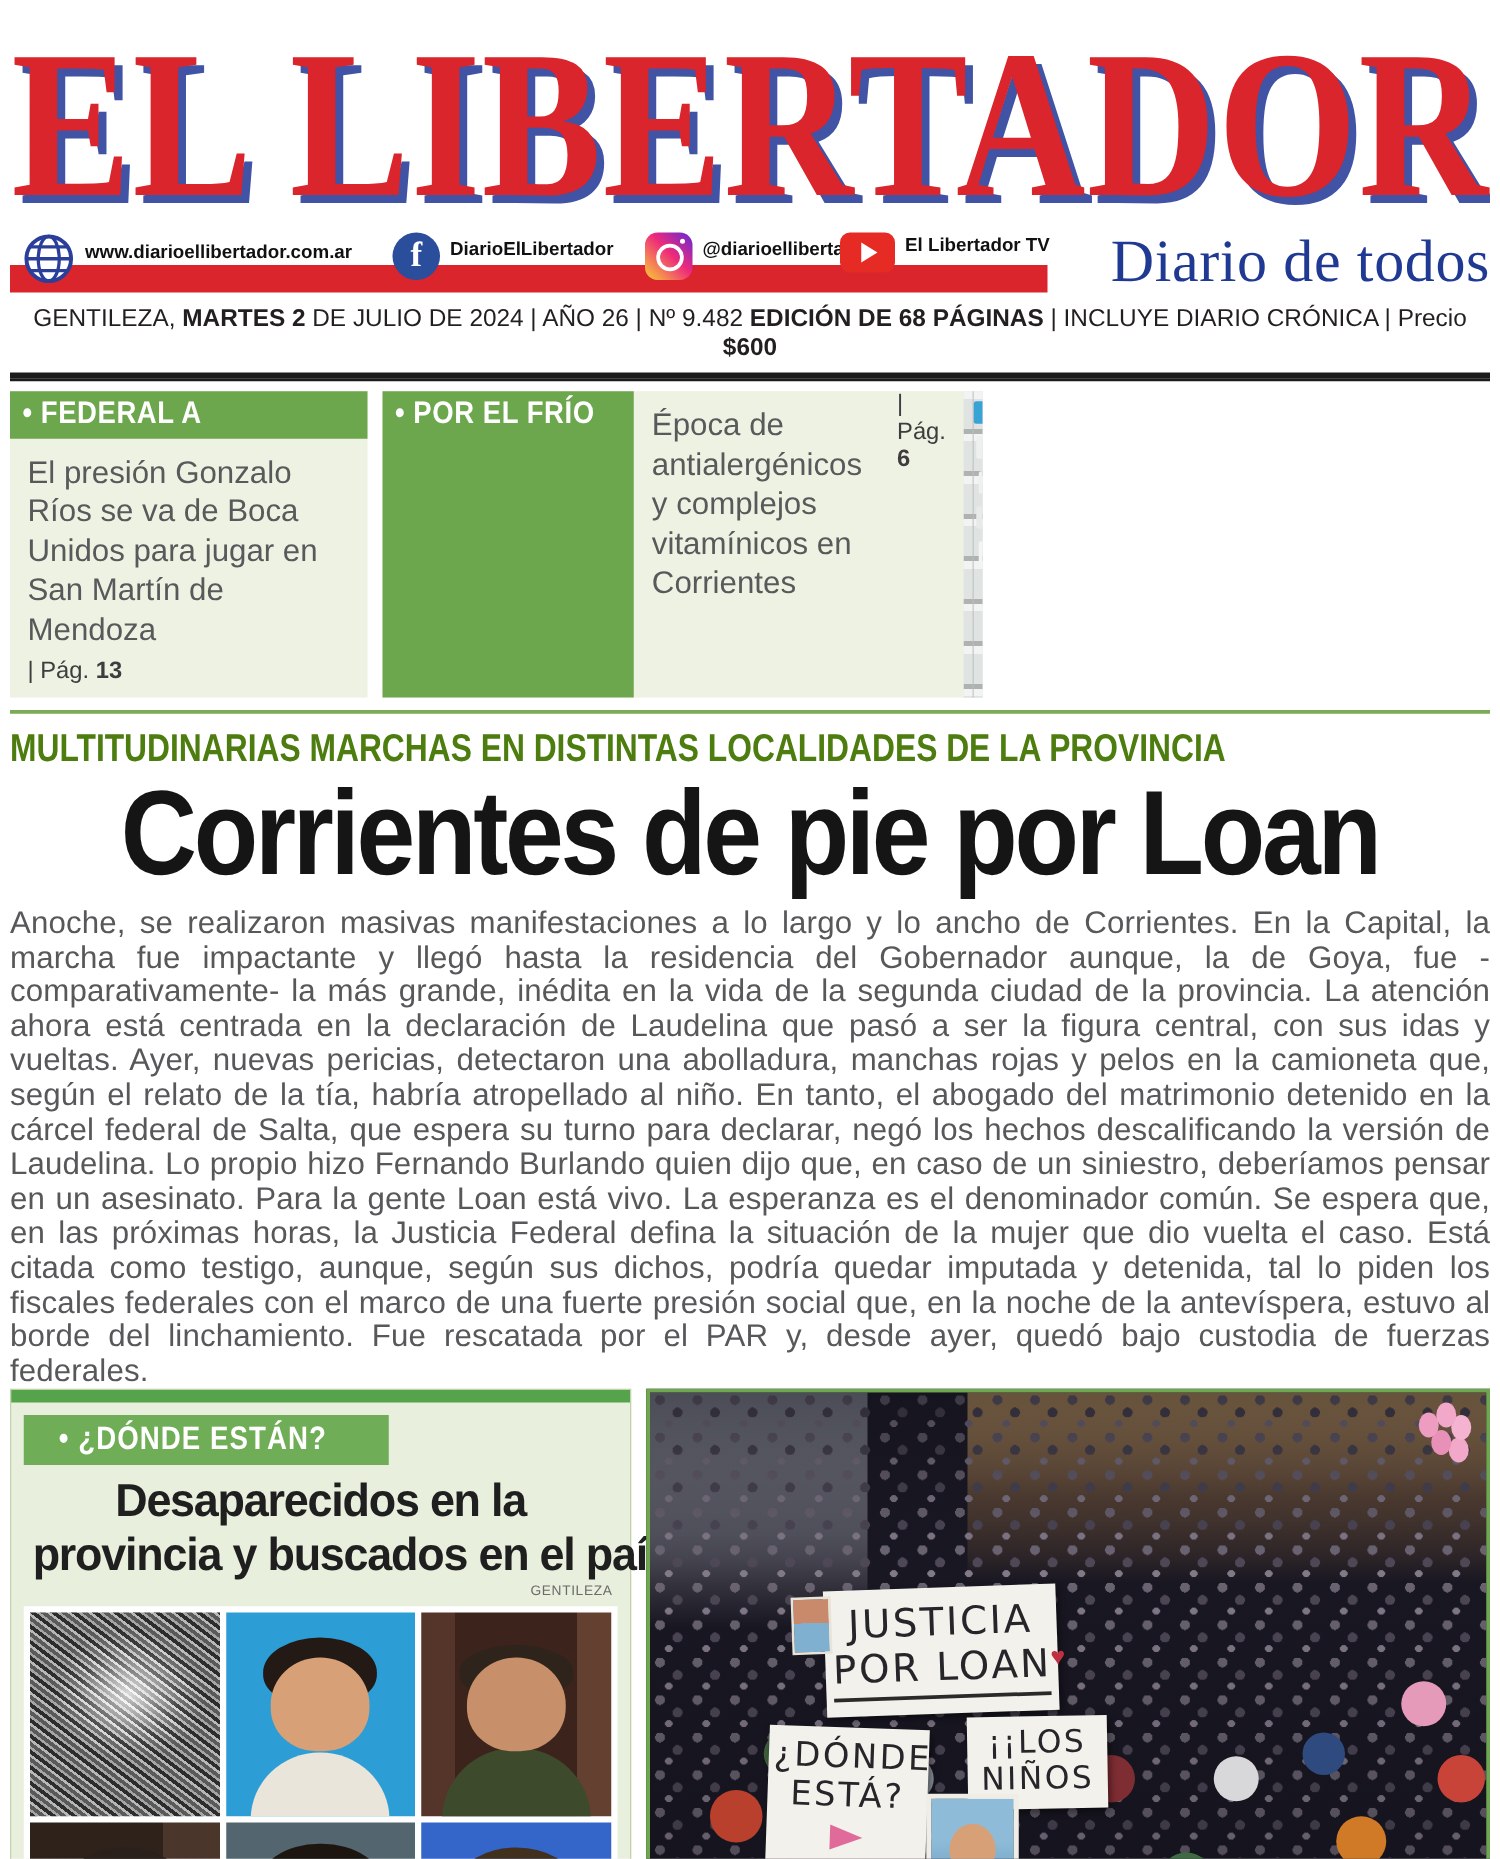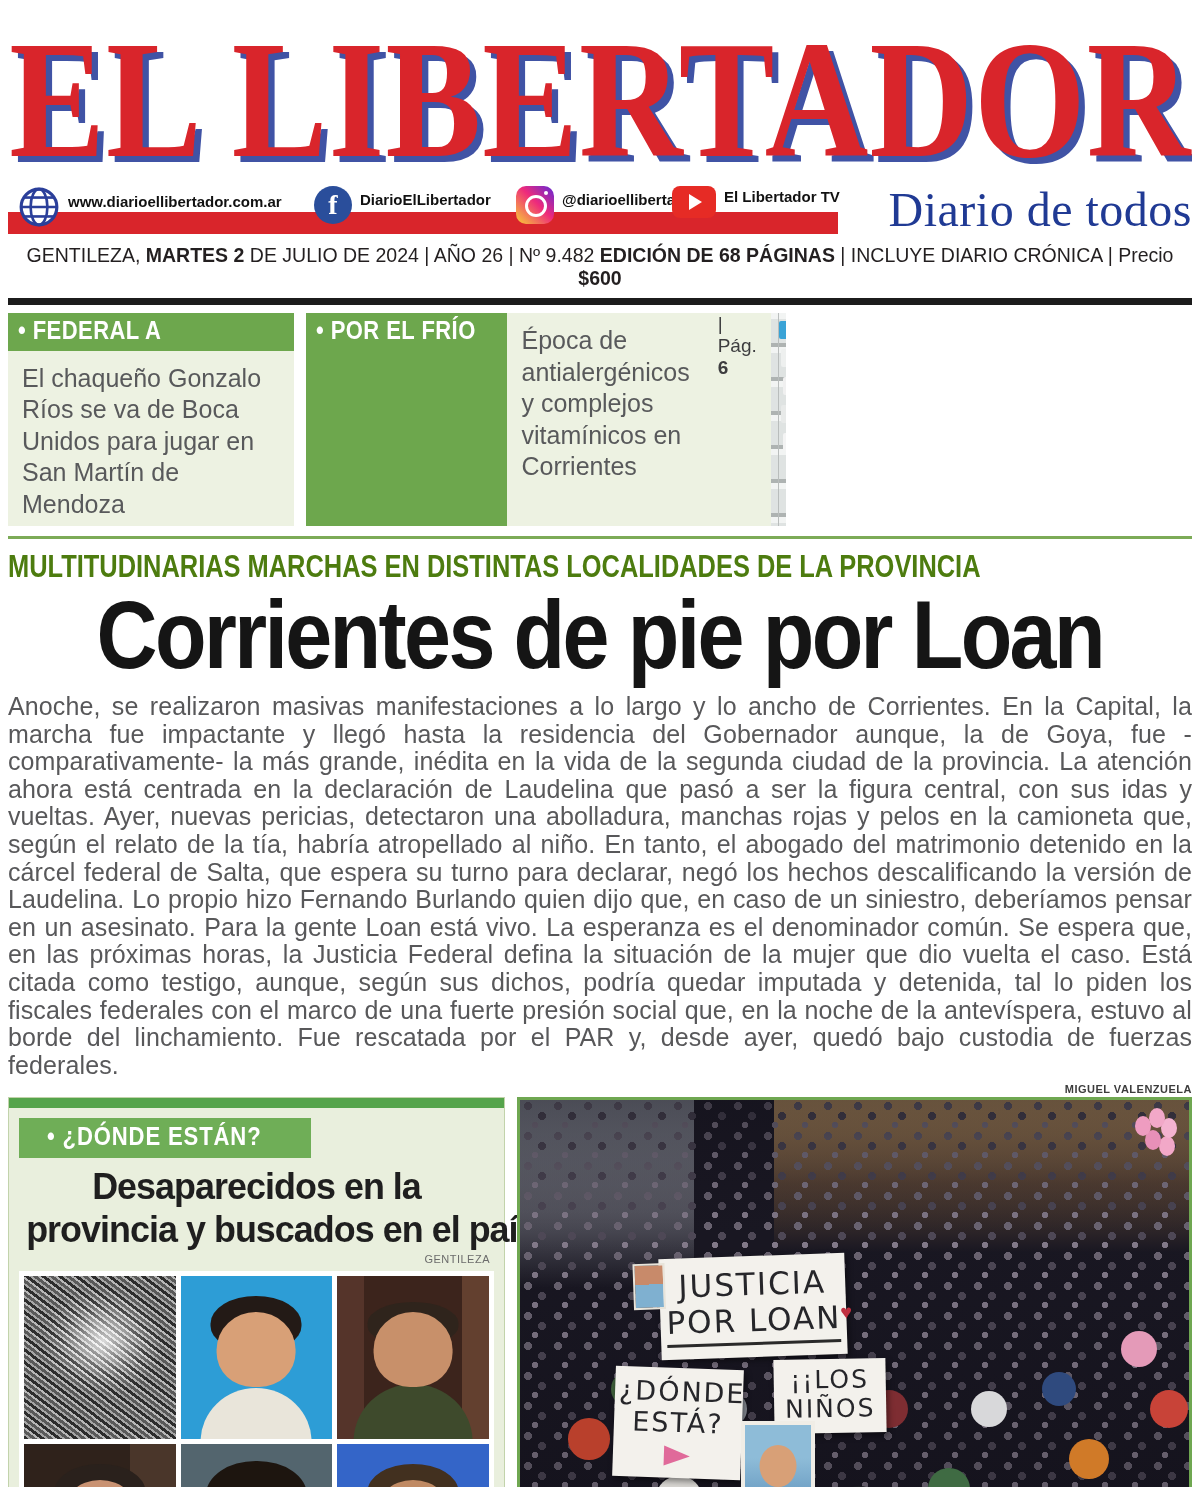--- a/index.html
+++ b/index.html
@@ -244,39 +244,39 @@
   </div>
 
   <div class="dateline">
     <span>GENTILEZA, </span><b>MARTES 2</b><span> DE JULIO DE 2024 | AÑO 26 | Nº 9.482 </span><b>EDICIÓN DE 68 PÁGINAS</b><span> | INCLUYE DIARIO CRÓNICA | Precio </span><b>$600</b>
   </div>
   <div class="double-rule"></div>
 
   <div class="teaser-row">
     <div class="teaser teaser-1">
       <div class="teaser-tag"><span>• FEDERAL A</span></div>
-      <div class="teaser-text">El chaqueño Gonzalo Ríos se va de Boca Unidos para jugar en San Martín de Mendoza</div>
+      <div class="teaser-text">El presión Gonzalo Ríos se va de Boca Unidos para jugar en San Martín de Mendoza</div>
+      <div class="teaser-page"><span>| Pág. </span><b>13</b></div>
     </div>
     <div class="teaser teaser-3">
       <div class="t3-left">
         <div class="teaser-tag"><span>• POR EL FRÍO</span></div>
         <div class="teaser-text">Época de antialergénicos y complejos vitamínicos en Corrientes</div>
         <div class="teaser-page"><span>| Pág. </span><b>6</b></div>
       </div>
       <div class="pharmacy">
         <div class="pharmacy-products"></div>
       </div>
     </div>
   </div>
   <div class="green-rule"></div>
 
   <div class="kicker"><span>MULTITUDINARIAS MARCHAS EN DISTINTAS LOCALIDADES DE LA PROVINCIA</span></div>
   <div class="headline"><span>Corrientes de pie por Loan</span></div>
   <div class="lead-body">Anoche, se realizaron masivas manifestaciones a lo largo y lo ancho de Corrientes. En la Capital, la marcha fue impactante y llegó hasta la residencia del Gobernador aunque, la de Goya, fue -comparativamente- la más grande, inédita en la vida de la segunda ciudad de la provincia. La atención ahora está centrada en la declaración de Laudelina que pasó a ser la figura central, con sus idas y vueltas. Ayer, nuevas pericias, detectaron una abolladura, manchas rojas y pelos en la camioneta que, según el relato de la tía, habría atropellado al niño. En tanto, el abogado del matrimonio detenido en la cárcel federal de Salta, que espera su turno para declarar, negó los hechos descalificando la versión de Laudelina. Lo propio hizo Fernando Burlando quien dijo que, en caso de un siniestro, deberíamos pensar en un asesinato. Para la gente Loan está vivo. La esperanza es el denominador común. Se espera que, en las próximas horas, la Justicia Federal defina la situación de la mujer que dio vuelta el caso. Está citada como testigo, aunque, según sus dichos, podría quedar imputada y detenida, tal lo piden los fiscales federales con el marco de una fuerte presión social que, en la noche de la antevíspera, estuvo al borde del linchamiento. Fue rescatada por el PAR y, desde ayer, quedó bajo custodia de fuerzas federales.</div>
-  <div class="photo-credit-line">MIGUEL VALENZUELA</div>
 
   <div class="bottom-row">
 
     <div class="left-panel">
       <div class="panel-topbar"></div>
       <div class="panel-inner">
         <span class="panel-tag"><span>• ¿DÓNDE ESTÁN?</span></span>
         <div class="panel-title">
           <span>Desaparecidos en la</span>
           <span>provincia y buscados en el país</span>

